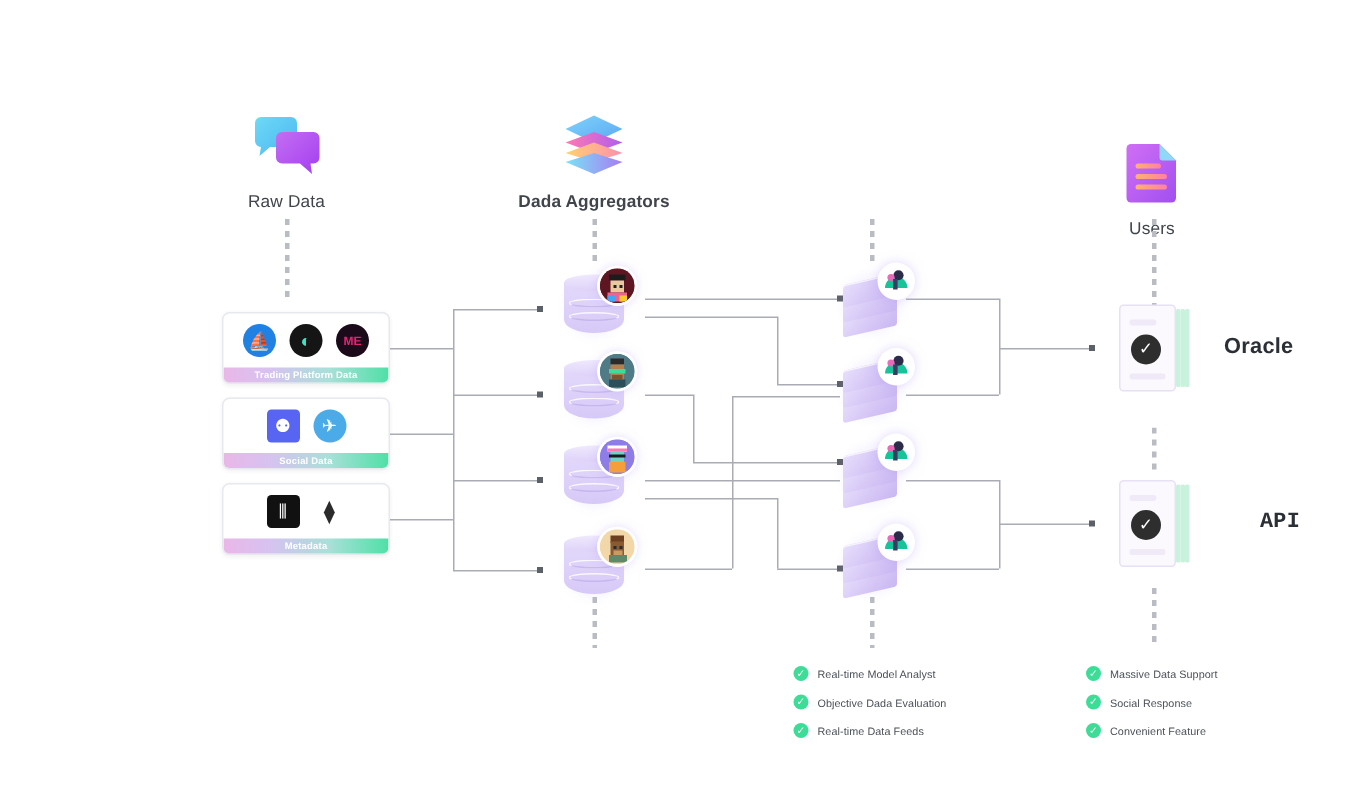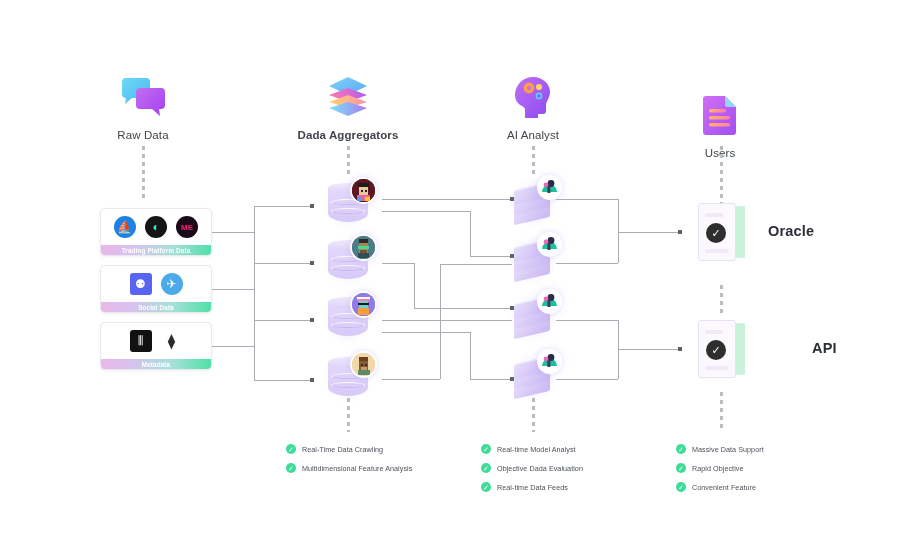--- a/index.html
+++ b/index.html
@@ -3,21 +3,21 @@
 <meta charset="utf-8">
 <style>
   * { box-sizing: border-box; margin: 0; padding: 0; }
   body {
     width: 912px; height: 534px;
     background: #ffffff;
     font-family: "Liberation Sans", sans-serif;
     overflow: hidden;
     position: relative;
   }
-  #stage { position: absolute; inset: 0; }
+  #stage { position: absolute; inset: 0; margin-left: 48px; }
 
   
   .col-head { position: absolute; text-align: center; width: 160px; }
   .col-head .glyph { height: 58px; display: flex; align-items: flex-end; justify-content: center; }
   .col-head .lbl {
     margin-top: 9px; font-size: 11.5px; color: #40454c; letter-spacing: .1px;
   }
 
   
   .vdots {
@@ -182,38 +182,20 @@
         </defs>
         <path d="M23 3 42 12 23 21 4 12z" fill="url(#ls1)"></path>
         <path d="M23 14 42 21 23 28 4 21z" fill="url(#ls2)"></path>
         <path d="M23 21 42 28 23 34 4 28z" fill="url(#ls3)"></path>
         <path d="M23 28 42 34 23 42 4 34z" fill="url(#ls4)"></path>
       </svg>
     </div>
     <div class="lbl">Dada Aggregators</div>
   </div>
 
-  <div class="col-head" style="left:453px; top:62px;">
-    <div class="glyph">
-      <svg width="44" height="46" viewBox="0 0 44 46">
-        <defs>
-          <linearGradient id="hg" x1="0" y1="0" x2="1" y2="1">
-            <stop offset="0" stop-color="#c06ef5"></stop>
-              <stop offset="1" stop-color="#8b4cf0"></stop>
-          </linearGradient>
-        </defs>
-        <path d="M22 3c10 0 17 7 17 15 0 6-4 9-4 13v6c0 2-1 3-3 3h-5v4H14v-8c0-2-1-3-3-4-4-2-7-6-7-11C4 11 12 3 22 3z" fill="url(#hg)"></path>
-        <circle cx="18" cy="14" r="5.4" fill="#ff9f43"></circle>
-        <circle cx="18" cy="14" r="2.1" fill="#c06ef5"></circle>
-        <circle cx="28" cy="13" r="3.1" fill="#ffd166"></circle>
-        <circle cx="28" cy="22" r="2.6" fill="none" stroke="#5ad1f7" stroke-width="1.6"></circle>
-      </svg>
-    </div>
-    <div class="lbl">AI Analyst</div>
-  </div>
 
   <div class="col-head" style="left:640px; top:80px;">
     <div class="glyph">
       <svg width="40" height="46" viewBox="0 0 40 46">
         <defs>
           <linearGradient id="dg" x1="0" y1="0" x2="1" y2="1">
             <stop offset="0" stop-color="#d06ff5"></stop>
               <stop offset="1" stop-color="#a24ff0"></stop>
           </linearGradient>
           <linearGradient id="dl" x1="0" y1="0" x2="1" y2="0">
@@ -469,32 +451,22 @@
 
   <div class="docnode" style="left:698px; top:320px;">
     <div class="edge" style="left:38px;"></div>
     <div class="edge" style="left:41px;"></div>
     <div class="edge" style="left:44px;"></div>
     <div class="sheet"></div>
     <div class="bar" style="top:10px; width:18px;"></div>
     <div class="bar" style="top:46px; width:24px;"></div>
     <div class="check">✓</div>
   </div>
-  <div class="out-label" style="left:812px; top:340px;">API</div>
-
-  <div class="flist" style="left:286px; top:444px;">
-    <div class="fitem">
-      <span class="fcheck">✓</span>
-      <span class="ftext">Real-Time Data Crawling</span>
-    </div>
-    <div class="fitem">
-      <span class="fcheck">✓</span>
-      <span class="ftext">Multidimensional Feature Analysis</span>
-    </div>
-  </div>
+  <div class="out-label" style="left:792px; top:340px;font-family:Liberation Mono, monospace;">API</div>
+
 
   <div class="flist" style="left:481px; top:444px;">
     <div class="fitem">
       <span class="fcheck">✓</span>
       <span class="ftext">Real-time Model Analyst</span>
     </div>
     <div class="fitem">
       <span class="fcheck">✓</span>
       <span class="ftext">Objective Dada Evaluation</span>
     </div>
@@ -504,21 +476,21 @@
     </div>
   </div>
 
   <div class="flist" style="left:676px; top:444px;">
     <div class="fitem">
       <span class="fcheck">✓</span>
       <span class="ftext">Massive Data Support</span>
     </div>
     <div class="fitem">
       <span class="fcheck">✓</span>
-      <span class="ftext">Rapid Objective</span>
+      <span class="ftext">Social Response</span>
     </div>
     <div class="fitem">
       <span class="fcheck">✓</span>
       <span class="ftext">Convenient Feature</span>
     </div>
   </div>
 
 </div>
 
 </body></html>

